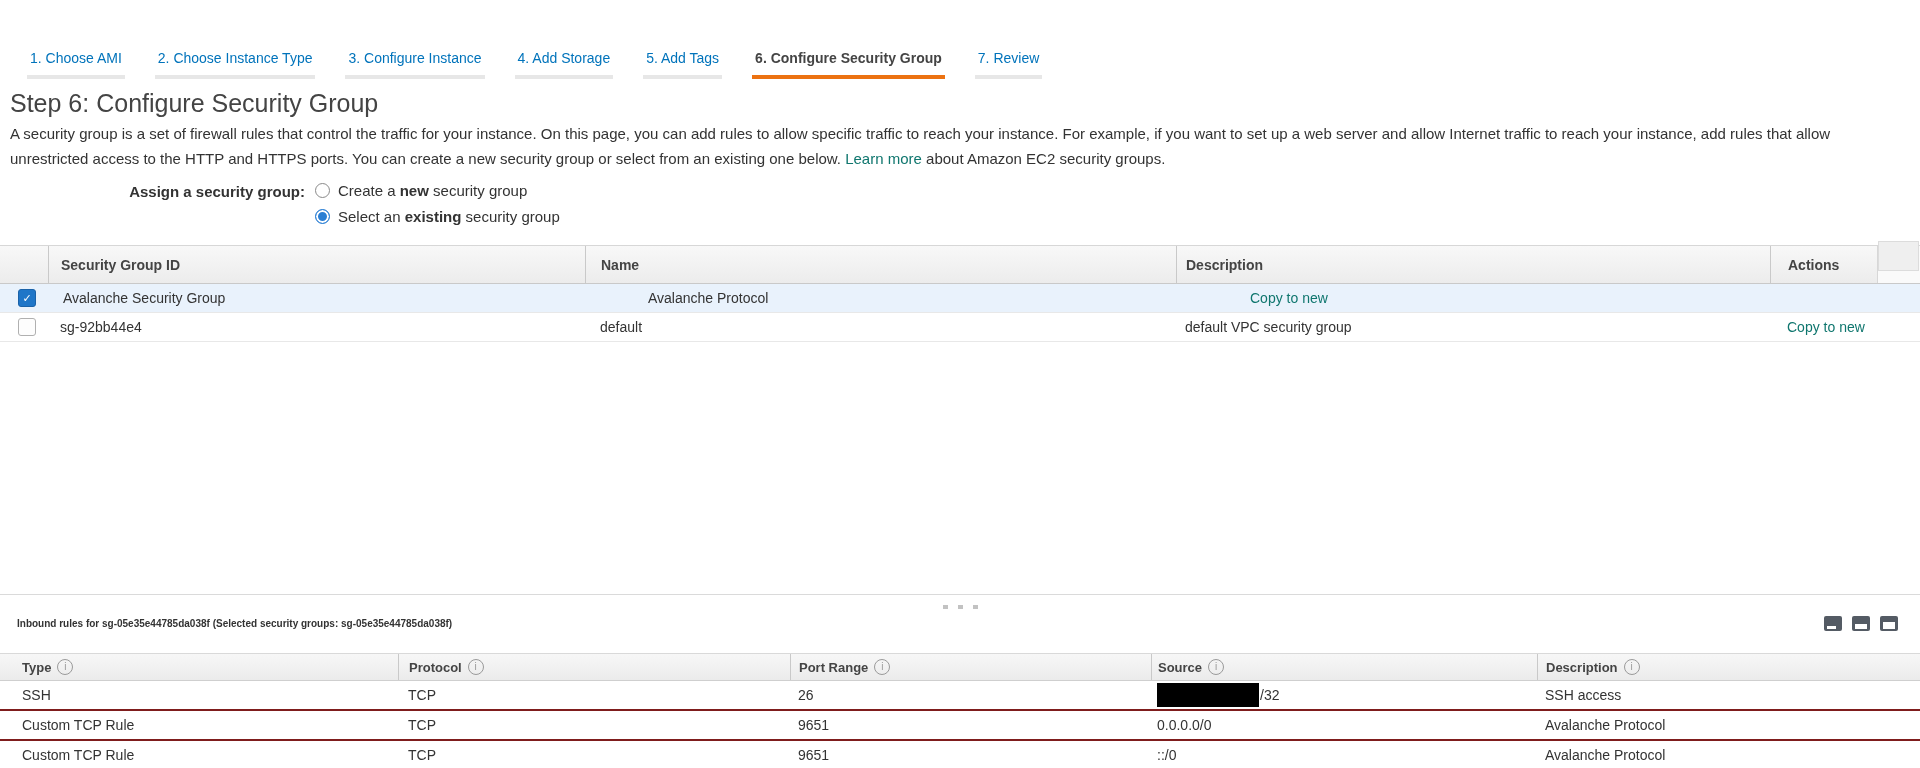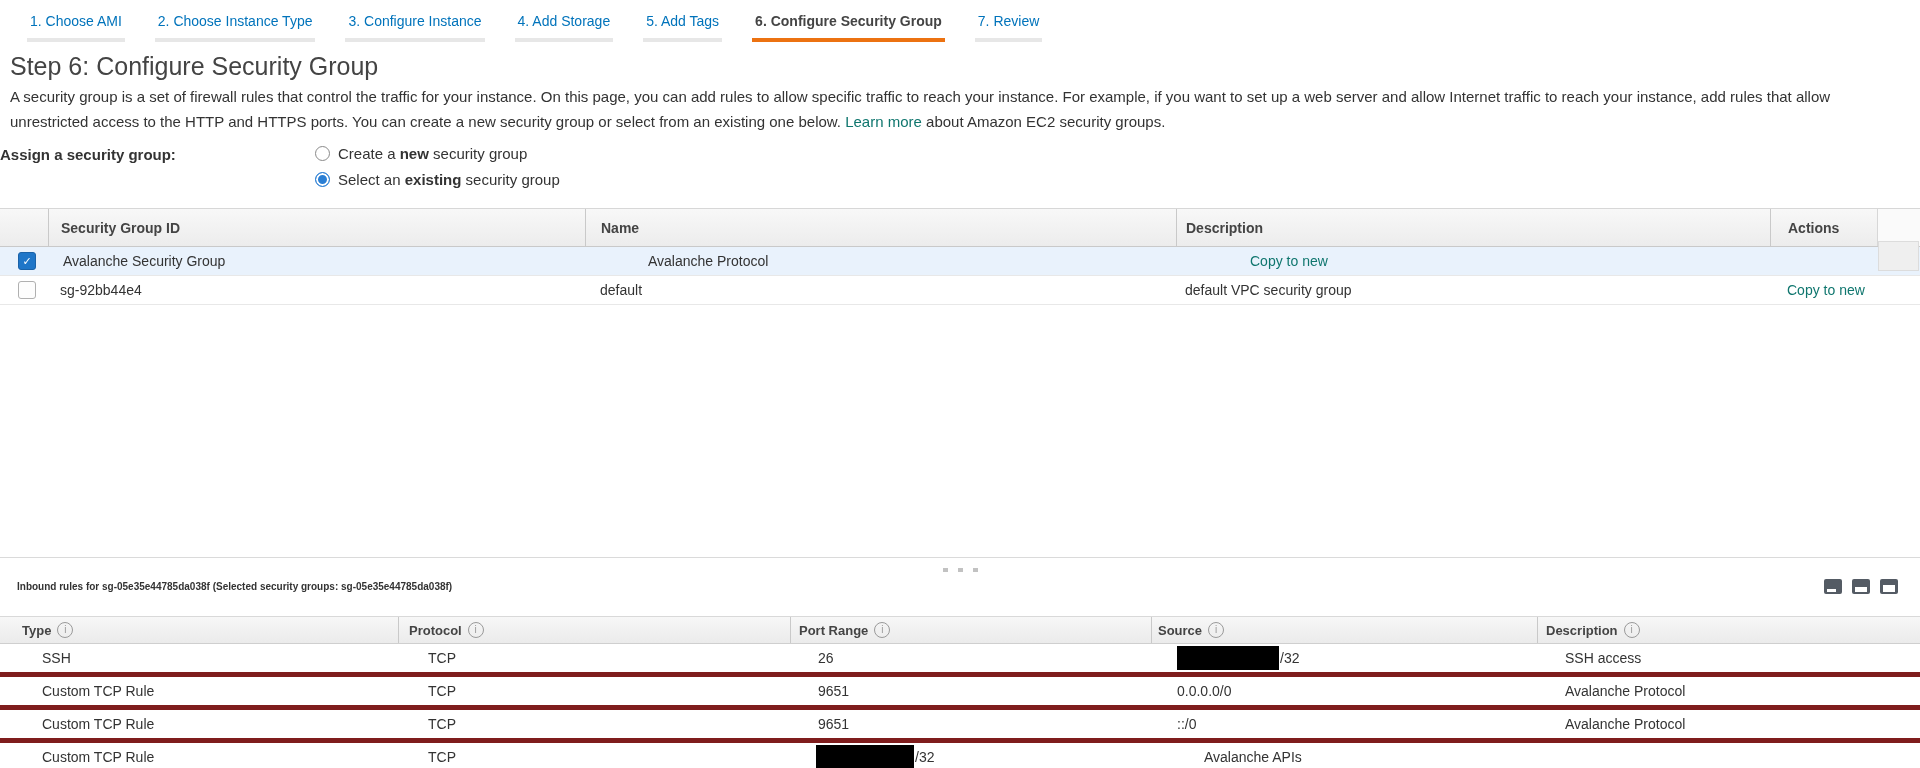--- a/index.html
+++ b/index.html
@@ -1,31 +1,31 @@
 <!DOCTYPE html>
 <html><head>
 <meta charset="utf-8">
 <style>
   html,body{margin:0;padding:0;}
   body{
     width:1920px;height:768px;background:#fff;overflow:hidden;position:relative;
     font-family:"Liberation Sans",sans-serif;color:#333;
   }
   
-  .tabbar{padding:12px 0 0 27px;white-space:nowrap;}
+  .tabbar{padding:12px 0 0 27px;white-space:nowrap;margin-top:37px;}
   .tab{display:inline-block;margin-right:30px;font-size:14px;color:#0073bb;
        padding:0 3px 9px 3px;border-bottom:4px solid #e7e7e7;cursor:pointer;}
   .tab.active{color:#444;font-weight:bold;border-bottom-color:#ec7211;}
   
   h1{margin:10px 0 0 10px;font-size:25px;line-height:28px;font-weight:400;color:#444;}
   .intro{margin:4px 24px 0 10px;font-size:15px;line-height:25px;color:#333;}
   .link{color:#0f766e;text-decoration:none;cursor:pointer;}
   
   .form-area{display:flex;margin-top:10px;}
-  .form-label{width:305px;text-align:left;font-weight:bold;font-size:15px;color:#333;padding-top:2px;}
+  .form-label{width:305px;text-align:right;font-weight:bold;font-size:15px;color:#333;padding-top:2px;}
   .options{margin-left:10px;}
   .opt{display:flex;align-items:center;margin-bottom:7px;font-size:15px;height:19px;cursor:pointer;}
   .radio{width:13px;height:13px;border-radius:50%;border:1px solid #8a8a8a;background:#fff;
          display:inline-block;margin-right:8px;flex:none;}
   .radio.checked{background:#2b7fd4;border:1px solid #2b7fd4;box-shadow:inset 0 0 0 2px #fff;}
   
   .sg-table{margin-top:12px;}
   .sg-header{display:flex;height:37px;align-items:center;background:linear-gradient(#f8f8f8,#ececec);
              border-top:1px solid #d7d7d7;border-bottom:1px solid #c9c9c9;
              font-size:14px;font-weight:bold;color:#444;}
@@ -52,21 +52,21 @@
   .vicon{width:18px;height:15px;background:#545b64;border-radius:2px;position:relative;cursor:pointer;}
   .vicon i{position:absolute;left:3px;bottom:2px;background:#fff;display:block;}
   .vicon.v1 i{width:9px;height:3px;}
   .vicon.v2 i{width:12px;height:5px;}
   .vicon.v3 i{width:12px;height:7px;}
   .inb-table{margin-top:22px;}
   .inb-header{display:flex;height:26px;align-items:center;background:linear-gradient(#f7f7f7,#ebebeb);
               border-top:1px solid #d9d9d9;border-bottom:1px solid #cfcfcf;
               font-size:13px;font-weight:bold;color:#444;}
   .inb-row{display:flex;height:28px;align-items:center;font-size:14px;color:#333;
-           border-bottom:5px solid #7f1d1d;padding-left:20px;}
+           border-bottom:2px solid #7f1d1d;}
   .info{display:inline-block;width:14px;height:14px;border-radius:50%;border:1px solid #9a9a9a;
         color:#9a9a9a;font-size:10px;line-height:14px;text-align:center;margin-left:6px;
         font-weight:normal;cursor:pointer;flex:none;}
   .redact{display:inline-block;background:#000;height:24px;vertical-align:middle;margin:-4px 1px -4px 0;}
 </style>
 </head>
 <body>
 
 <div class="tabbar" id="tabbar"><div class="tab">1. Choose AMI</div><div class="tab">2. Choose Instance Type</div><div class="tab">3. Configure Instance</div><div class="tab">4. Add Storage</div><div class="tab">5. Add Tags</div><div class="tab active">6. Configure Security Group</div><div class="tab">7. Review</div></div>
 

